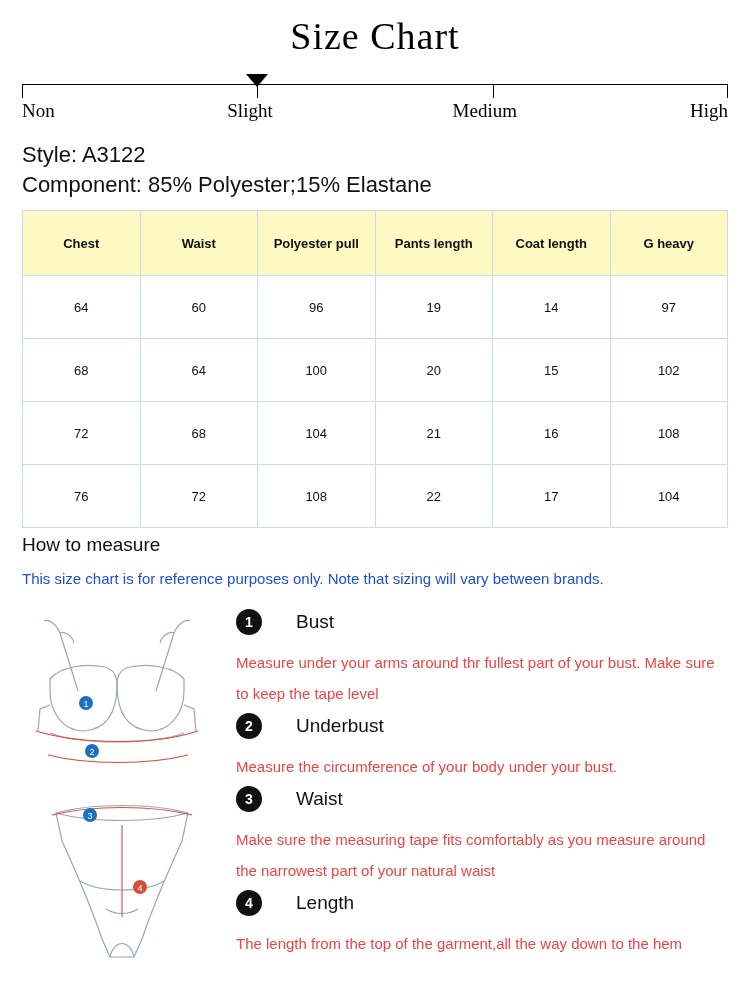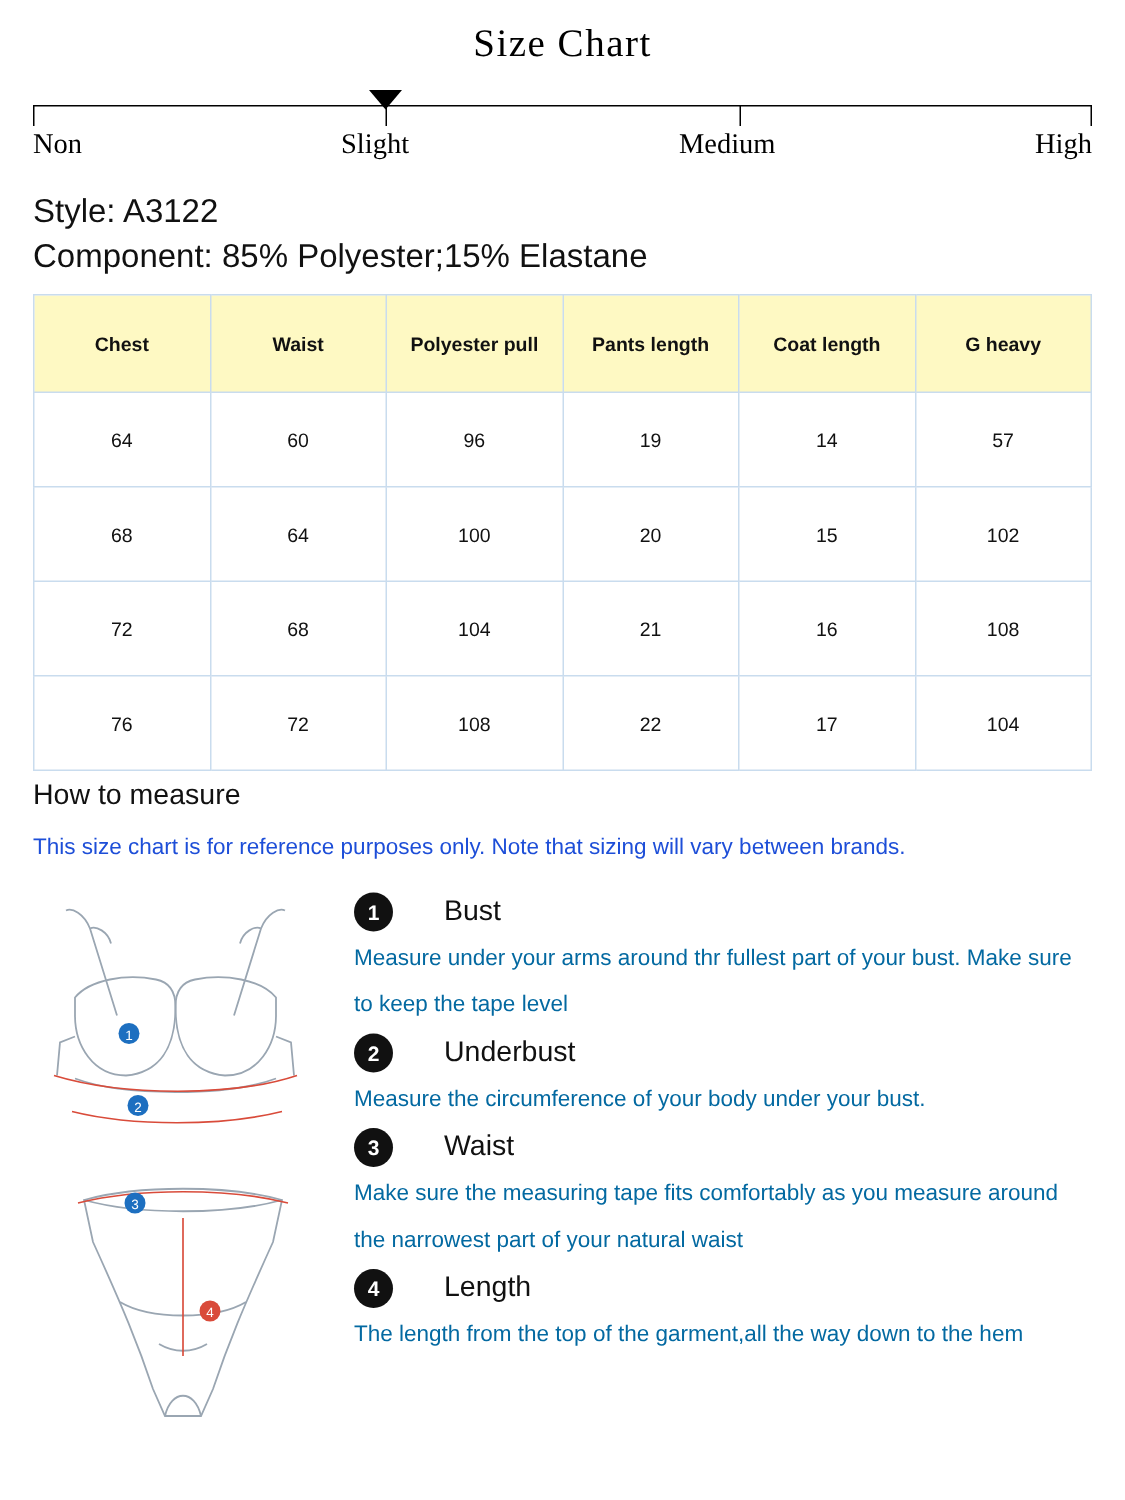--- a/index.html
+++ b/index.html
@@ -18,21 +18,21 @@
     position: relative;
     width: 750px;
     height: 1000px;
     box-sizing: border-box;
   }
 
   
   .title {
     text-align: center;
     font-family: "Liberation Serif", serif;
-    font-size: 26px;
+    font-size: 38px;
     letter-spacing: 1px;
     padding-top: 14px;
     padding-bottom: 6px;
     color: #000;
   }
 
   
   .scale-wrap {
     margin: 10px 22px 0 22px;
     position: relative;
@@ -163,22 +163,22 @@
     flex: 0 0 26px;
   }
   .step-name {
     font-size: 19px;
     color: #111;
     margin-left: 34px;
   }
   .step-text {
     font-size: 15px;
     line-height: 31px;
-    color: #0369a1;
-    margin-top: 2px;
+    color: #ef4444;
+    margin-top: 12px;
   }
 </style>
 </head>
 <body>
 
 <div class="page">
 
   <div class="title">Size Chart</div>
 
   <div class="scale-wrap">
@@ -213,21 +213,21 @@
           <th>G heavy</th>
         </tr>
       </thead>
       <tbody>
         <tr>
           <td>64</td>
           <td>60</td>
           <td>96</td>
           <td>19</td>
           <td>14</td>
-          <td>57</td>
+          <td>97</td>
         </tr>
         <tr>
           <td>68</td>
           <td>64</td>
           <td>100</td>
           <td>20</td>
           <td>15</td>
           <td>102</td>
         </tr>
         <tr>

